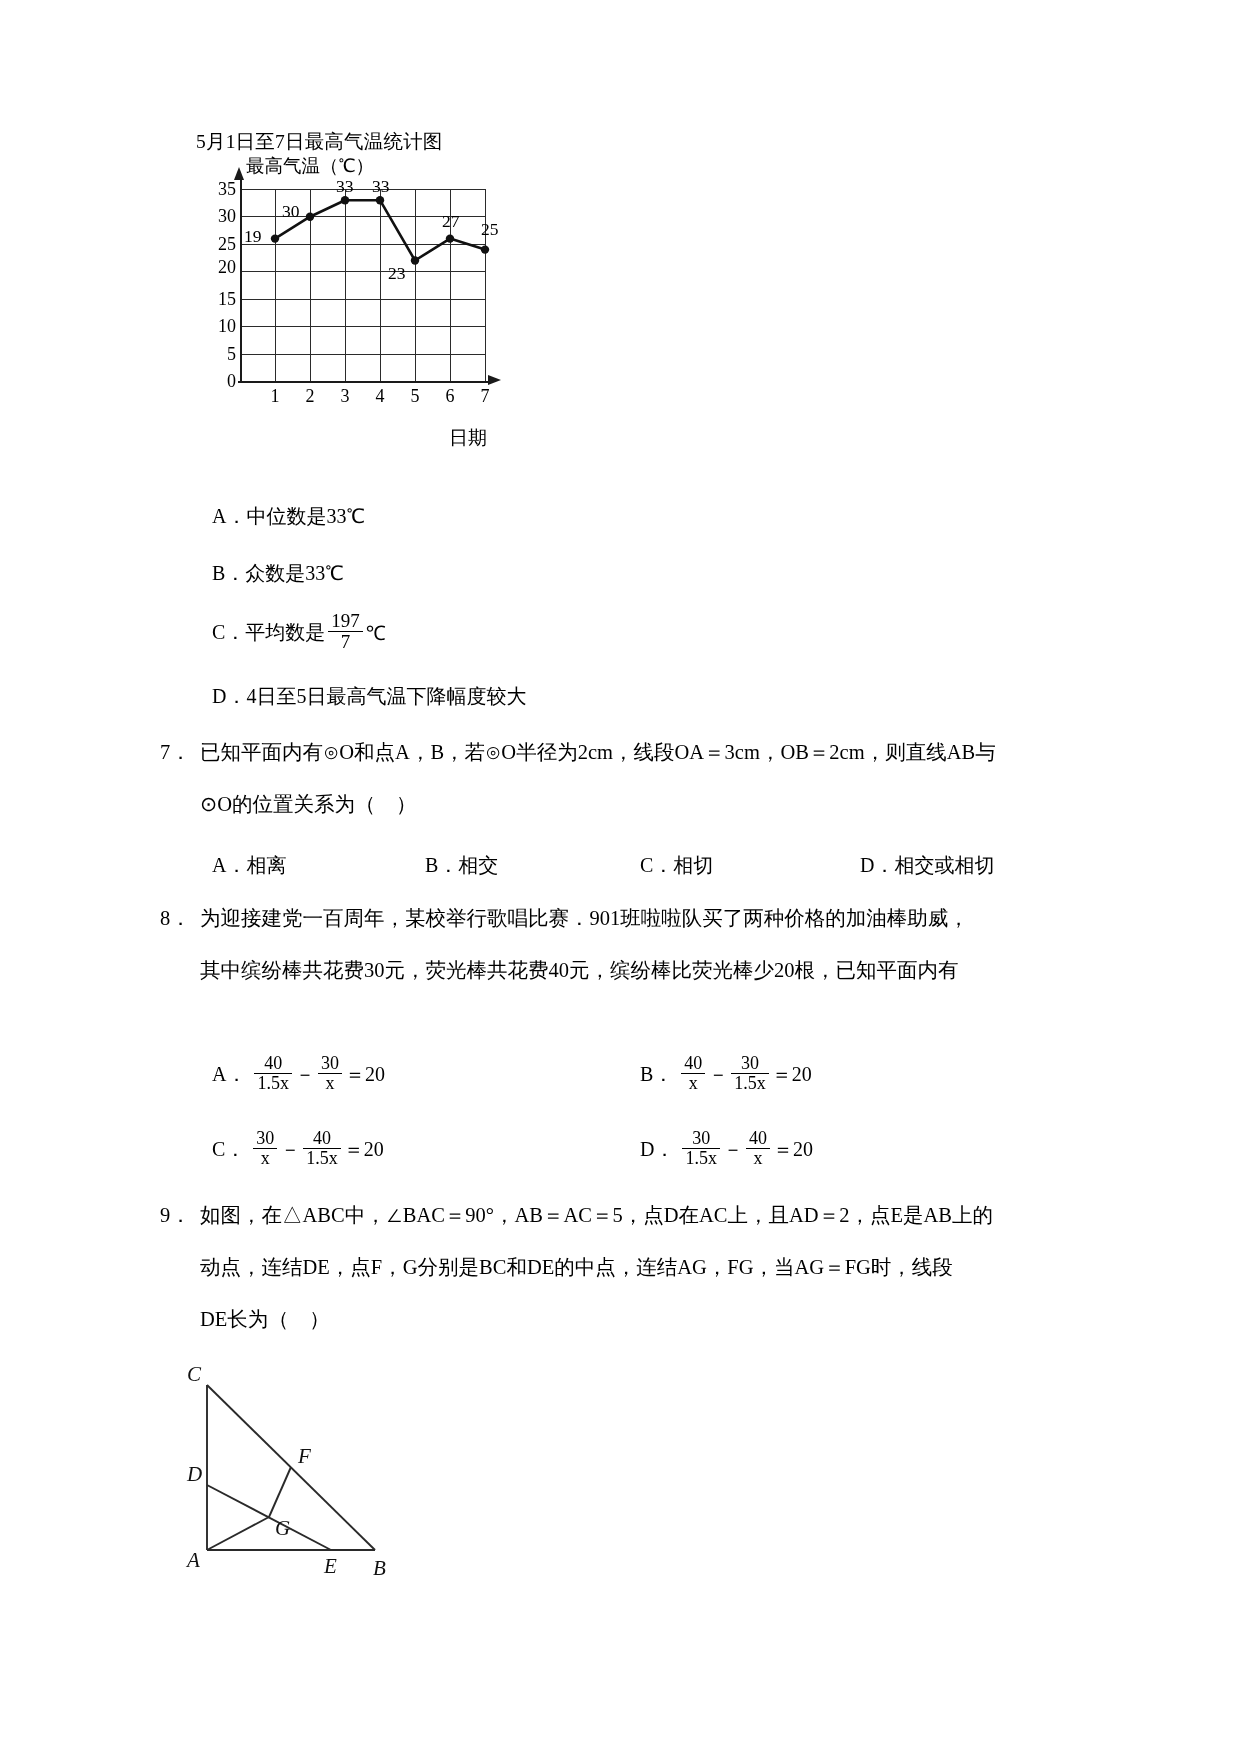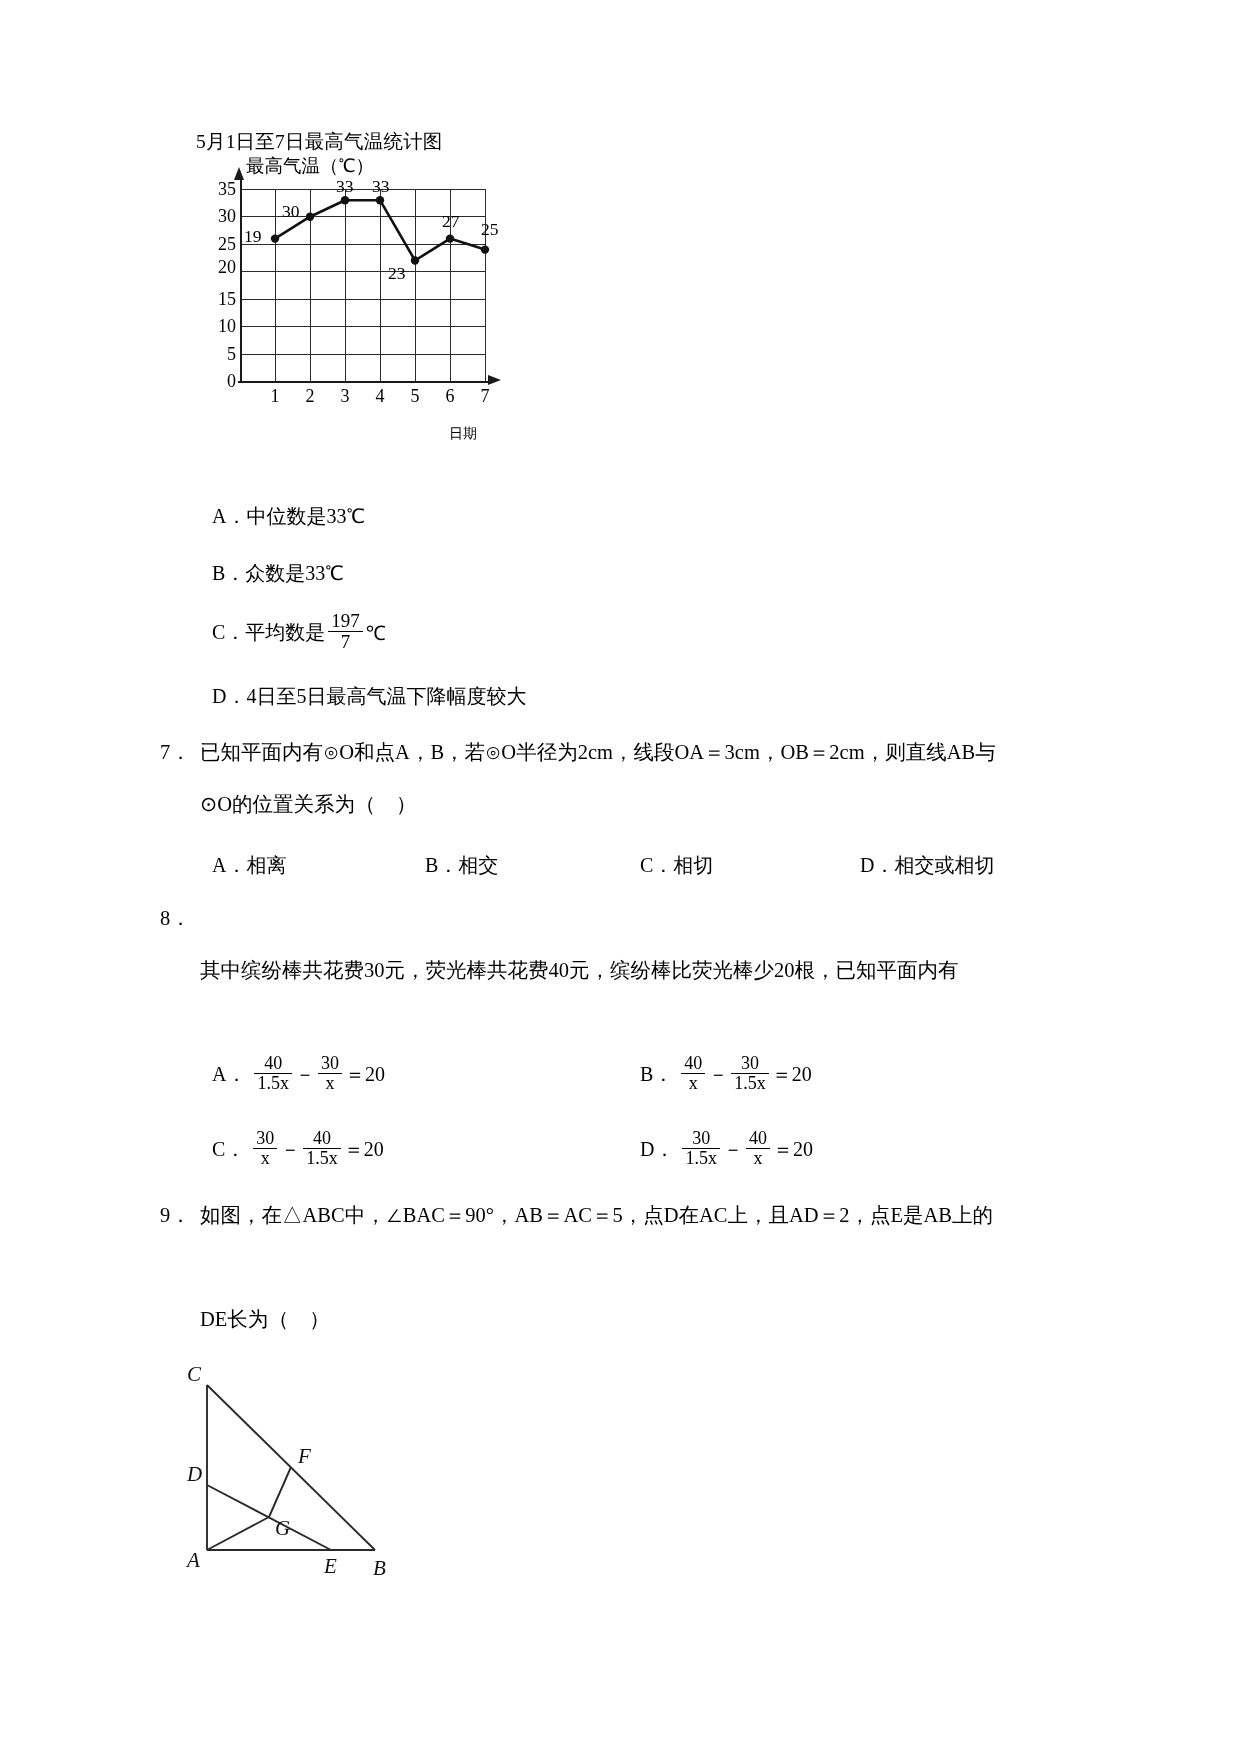--- a/index.html
+++ b/index.html
@@ -14,21 +14,21 @@
   
   .q{position:absolute;font-size:20.5px;line-height:1.0;white-space:nowrap;}
   .opt{position:absolute;font-size:20px;white-space:nowrap;}
 
   
   #chart-block{position:absolute;left:196px;top:128px;width:330px;height:320px;}
   #chart-title{font-size:19.5px;white-space:nowrap;letter-spacing:.2px;}
   #chart-area{position:relative;width:330px;height:290px;}
 
   #axis-label-y{position:absolute;left:50px;top:-2px;font-size:18.5px;white-space:nowrap;}
-  #axis-label-x{position:absolute;left:253px;top:270px;font-size:14px;white-space:nowrap;}
+  #axis-label-x{position:absolute;left:253px;top:270px;font-size:19px;white-space:nowrap;}
 
   
   .grid-plot{position:absolute;left:44px;top:34px;width:245px;height:192px;}
   .gl-h{position:absolute;left:0;width:245px;height:0;border-top:1.3px solid #2b2b2b;}
   .gl-v{position:absolute;top:0;height:192px;width:0;border-left:1.3px solid #2b2b2b;}
 
   .ytick{position:absolute;font-size:18px;text-align:right;width:32px;right:0;line-height:1;}
   .ylab-wrap{position:absolute;left:4px;top:34px;width:36px;height:192px;}
   .xtick{position:absolute;font-size:18px;text-align:center;width:24px;line-height:1;}
   .xlab-wrap{position:absolute;left:44px;top:232px;width:260px;height:26px;}
@@ -162,20 +162,21 @@
     <span>B．</span><span>相交</span>
   </div>
   <div class="opt" style="left:640px;top:852px">
     <span>C．</span><span>相切</span>
   </div>
   <div class="opt" style="left:860px;top:852px">
     <span>D．</span><span>相交或相切</span>
   </div>
 
   <div class="q" style="left:160px;top:908px">8．</div>
+  <div class="q" style="left:200px;top:908px">为迎接建党一百周年，某校举行歌唱比赛．901班啦啦队买了两种价格的加油棒助威，</div>
   <div class="q" style="left:200px;top:960px">其中缤纷棒共花费30元，荧光棒共花费40元，缤纷棒比荧光棒少20根，已知平面内有</div>
 
   <div class="opt" style="left:212px;top:1055px">
     <span class="eqline">A．</span>
     <span class="frac frac-sm">
       <span class="num">40</span>
       <span class="den">1.5x</span>
     </span><span class="eqline">－</span><span class="frac frac-sm">
       <span class="num">30</span>
       <span class="den">x</span>
@@ -210,20 +211,21 @@
       <span class="num">30</span>
       <span class="den">1.5x</span>
     </span><span class="eqline">－</span><span class="frac frac-sm">
       <span class="num">40</span>
       <span class="den">x</span>
     </span><span class="eqline">＝20</span>
   </div>
 
   <div class="q" style="left:160px;top:1205px">9．</div>
   <div class="q" style="left:200px;top:1205px">如图，在△ABC中，∠BAC＝90°，AB＝AC＝5，点D在AC上，且AD＝2，点E是AB上的</div>
+  <div class="q" style="left:200px;top:1257px">动点，连结DE，点F，G分别是BC和DE的中点，连结AG，FG，当AG＝FG时，线段</div>
   <div class="q" style="left:200px;top:1309px">DE长为（　）</div>
 
   <div id="geo">
     <svg width="260" height="250" viewBox="0 0 260 250">
 
       <line x1="22" y1="205" x2="22" y2="40" stroke="#2a2a2a" stroke-width="1.9"></line>
       <line x1="22" y1="205" x2="190" y2="205" stroke="#2a2a2a" stroke-width="1.9"></line>
       <line x1="22" y1="40" x2="190" y2="205" stroke="#2a2a2a" stroke-width="1.9"></line>
 
       <line x1="22" y1="140" x2="146" y2="205" stroke="#2a2a2a" stroke-width="1.9"></line>

